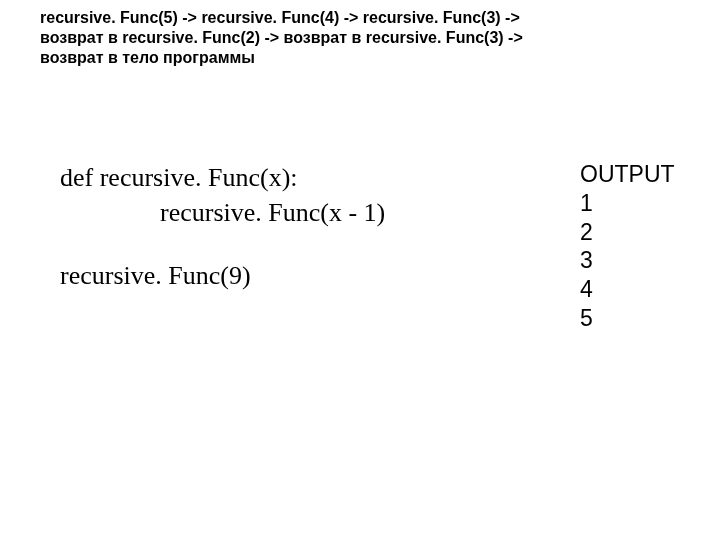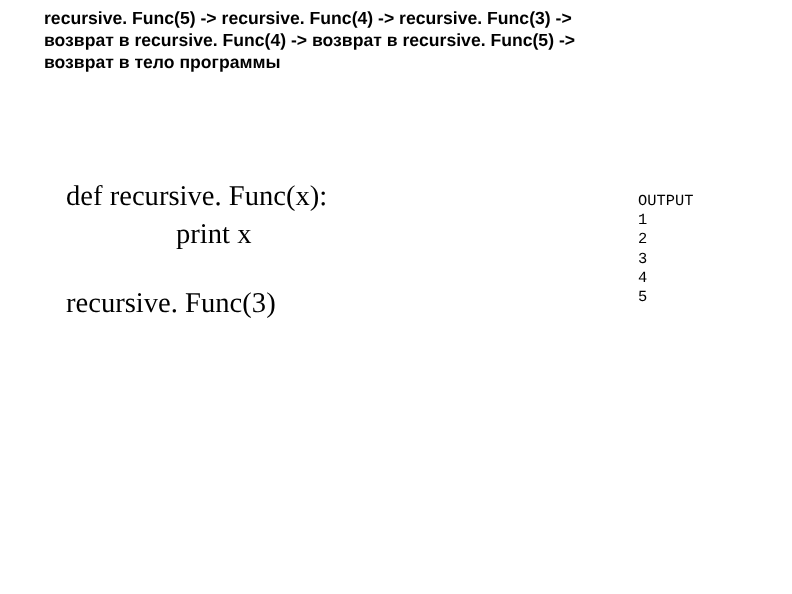--- a/index.html
+++ b/index.html
@@ -33,39 +33,38 @@
     .code-block .line { white-space: pre; }
     .i1 { padding-left: 32px; }
     .i2 { padding-left: 100px; }
     .call-line {
       margin-top: 28px;
     }
     .output-block {
       position: absolute;
       top: 160px;
       left: 580px;
-      font-family: Liberation Mono, monospace;
-      font-size: 14px;
+      font-family: Liberation Sans, sans-serif;
+      font-size: 23px;
       line-height: 1.25;
-      margin-top: 15px;
     }
   </style>
 </head>
 <body>
 
 <div class="trace">
   <div>recursive. Func(5) -&gt; recursive. Func(4) -&gt; recursive. Func(3) -&gt;</div>
-  <div>возврат в recursive. Func(4) -&gt; возврат в recursive. Func(5) -&gt;</div>
+  <div>возврат в recursive. Func(2) -&gt; возврат в recursive. Func(3) -&gt;</div>
   <div>возврат в тело программы</div>
 </div>
 
 <div class="code-block">
   <div class="line">def recursive. Func(x):</div>
-  <div class="line i2">print x</div>
-  <div class="line call-line">recursive. Func(3)</div>
+  <div class="line i2">recursive. Func(x - 1)</div>
+  <div class="line call-line">recursive. Func(9)</div>
 </div>
 
 <div class="output-block">
   <div>OUTPUT</div>
   <div>1</div>
   <div>2</div>
   <div>3</div>
   <div>4</div>
   <div>5</div>
 </div>

